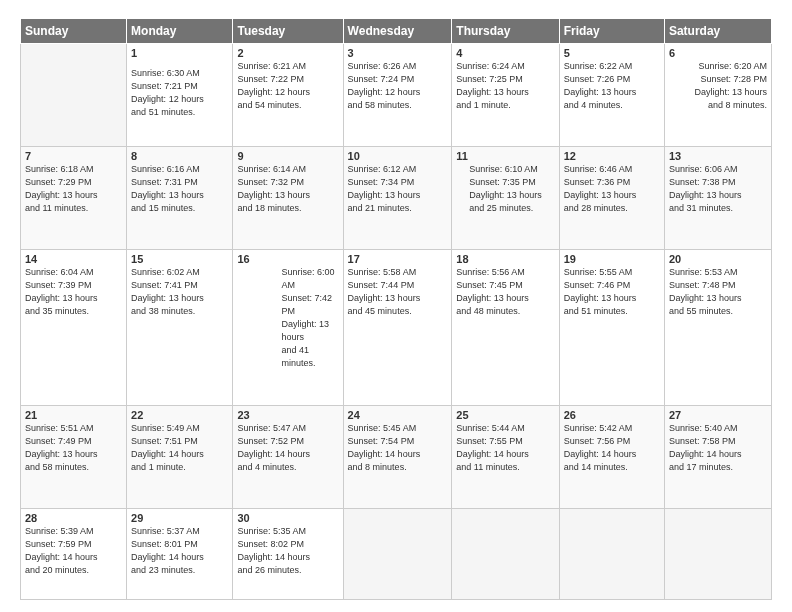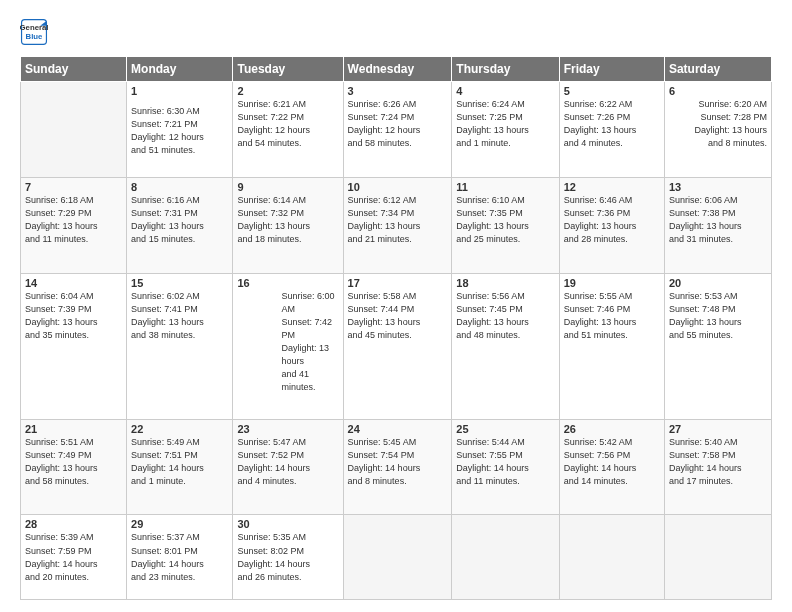--- a/index.html
+++ b/index.html
@@ -90,34 +90,20 @@
       height: 82px;
     }
     .calendar-table tbody tr:last-child td {
       height: 72px;
     }
   </style>
 </head>
 <body>
 
 <div class="page">
-  <div class="header">
-    <div class="logo">
-      <svg class="logo-icon" viewBox="0 0 36 36">
-        <rect x="2" y="2" width="32" height="32" rx="4" fill="#fff" stroke="#1a6bbf" stroke-width="1.5"></rect>
-        <text x="18" y="16" text-anchor="middle" font-size="10" font-weight="bold" fill="#333" font-family="Arial">General</text>
-        <text x="18" y="27" text-anchor="middle" font-size="10" font-weight="bold" fill="#1a6bbf" font-family="Arial">Blue</text>
-        <polygon points="26,10 34,10 34,4" fill="#1a6bbf"></polygon>
-      </svg>
-    </div>
-    <div class="title-block">
-      <div class="month-title"></div>
-      <div class="location-title"></div>
-    </div>
-  </div>
 
   <table class="calendar-table">
     <thead>
       <tr>
       <th>Sunday</th>
           <th>Monday</th>
           <th>Tuesday</th>
           <th>Wednesday</th>
           <th>Thursday</th>
           <th>Friday</th>
@@ -194,21 +180,21 @@
           </td>
           <td>
             <span class="day-num">10</span>
             <div class="cell-text" style="white-space: pre-line;">Sunrise: 6:12 AM
 Sunset: 7:34 PM
 Daylight: 13 hours
 and 21 minutes.</div>
           </td>
           <td>
             <span class="day-num">11</span>
-            <div class="cell-text" style="white-space: pre-line;">Sunrise: 6:10 AM
+            <div class="cell-text" style="white-space: pre-line; margin-left: 13px;">Sunrise: 6:10 AM
 Sunset: 7:35 PM
 Daylight: 13 hours
 and 25 minutes.</div>
           </td>
           <td>
             <span class="day-num">12</span>
             <div class="cell-text" style="white-space: pre-line;">Sunrise: 6:46 AM
 Sunset: 7:36 PM
 Daylight: 13 hours
 and 28 minutes.</div>

